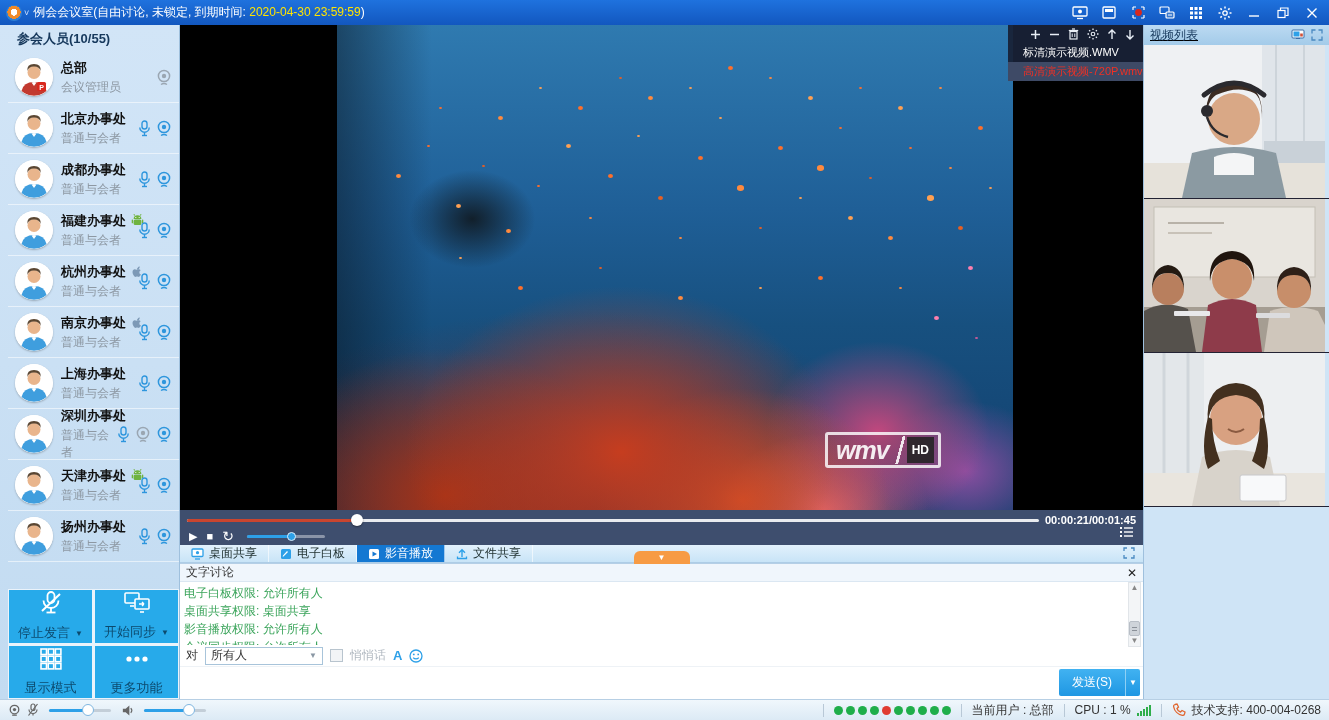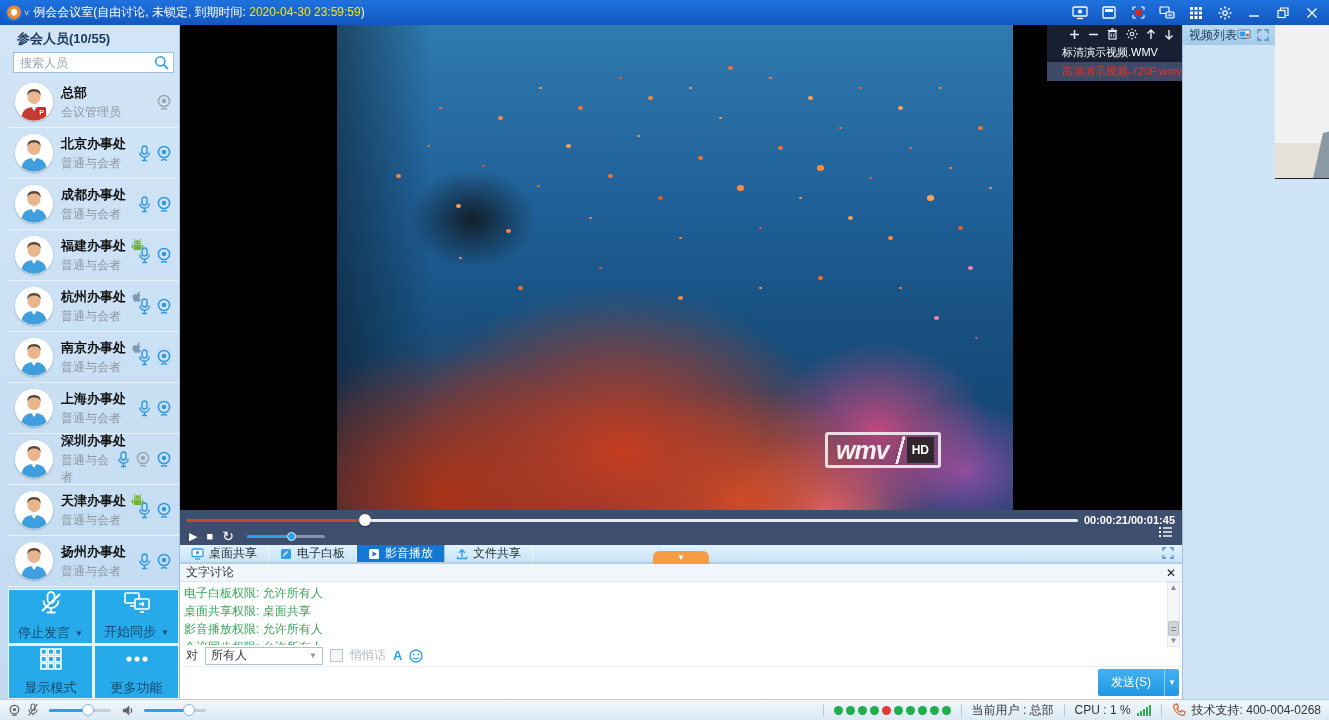--- a/index.html
+++ b/index.html
@@ -142,21 +142,21 @@
   .font-ic{color:#2da0e8;font-weight:bold;font-size:13px;cursor:pointer;}
   .emoji-ic{cursor:pointer;display:flex;}
   .chat-input{flex:0 0 32px;position:relative;border-top:1px solid #eef2f6;}
   .send-group{position:absolute;right:3px;bottom:3px;display:flex;}
   .send-btn{background:linear-gradient(180deg,#41b2f1,#1f97e3);color:#fff;font-size:12px;padding:0 13px;height:27px;
             display:flex;align-items:center;border-radius:2px 0 0 2px;cursor:pointer;}
   .send-caret{background:linear-gradient(180deg,#41b2f1,#1f97e3);color:#fff;width:14px;height:27px;display:flex;
               align-items:center;justify-content:center;font-size:8px;border-left:1px solid #8ed0f5;border-radius:0 2px 2px 0;cursor:pointer;}
 
   
-  .rightpanel{width:147px;flex:0 0 auto;display:flex;flex-direction:row;background:#cfe4f6;border-left:1px solid #9fc0dd;box-sizing:border-box;}
+  .rightpanel{width:186px;flex:0 0 auto;display:flex;flex-direction:column;background:#cfe4f6;border-left:1px solid #9fc0dd;box-sizing:border-box;text-decoration:underline;}
   .rp-header{height:20px;background:linear-gradient(180deg,#bcdaf2,#a3cbe9);display:flex;align-items:center;
              padding:0 6px;color:#16385c;font-size:12px;flex:0 0 auto;}
   .rp-icons{margin-left:auto;display:flex;gap:6px;align-items:center;}
   .rp-ic{cursor:pointer;display:flex;}
   .thumb{height:153px;border-bottom:1px solid #223;overflow:hidden;flex:0 0 auto;cursor:pointer;}
   .thumb svg{display:block;}
   .rp-filler{flex:1;background:#cfe4f6;}
 
   
   .statusbar{height:20px;background:linear-gradient(180deg,#f0f7fc,#dcead6);
@@ -260,29 +260,20 @@
             <path d="M1.5 1.5 10.5 10.5M10.5 1.5 1.5 10.5" stroke="#fff" stroke-width="1.4"></path>
           </svg>
         </span>
       </div>
   </div>
 
   <div class="main">
 
     <div class="sidebar">
       <div class="side-header">参会人员(10/55)</div>
-      <div class="search-row">
-        <input class="search-input" placeholder="搜索人员" style="">
-        <span class="search-ic">
-          <svg width="15" height="15" viewBox="0 0 15 15">
-              <circle cx="6.3" cy="6.3" r="4.6" fill="none" stroke="#2da0e8" stroke-width="1.6"></circle>
-              <line x1="9.8" y1="9.8" x2="13.4" y2="13.4" stroke="#2da0e8" stroke-width="1.8" stroke-linecap="round"></line>
-            </svg>
-        </span>
-      </div>
       <div class="plist" id="participant-list">
           <div class="p-row">
             <span class="avatar"><svg width="38" height="38" viewBox="0 0 38 38">
                 <circle cx="19" cy="19" r="19" fill="#fff"></circle>
                 <circle cx="19" cy="14.5" r="6.5" fill="#e9b58c"></circle>
                 <path d="M12.5 13q-1-7 6.5-7t6.5 7q-1-4.5-6.5-4.5T12.5 13Z" fill="#5a4632"></path>
                 <path d="M6.5 33q2-9 12.5-9t12.5 9a19 19 0 0 1-25 0Z" fill="#c23a30"></path>
                 <path d="M16.5 24.5 19 28l2.5-3.5q-2.5-1-5 0Z" fill="#fff"></path>
                 <rect x="22" y="24" width="9" height="9" rx="1.5" fill="#d8281e"></rect>
                 <text x="26.5" y="31.5" font-size="7" fill="#fff" text-anchor="middle" font-weight="bold">P</text>

